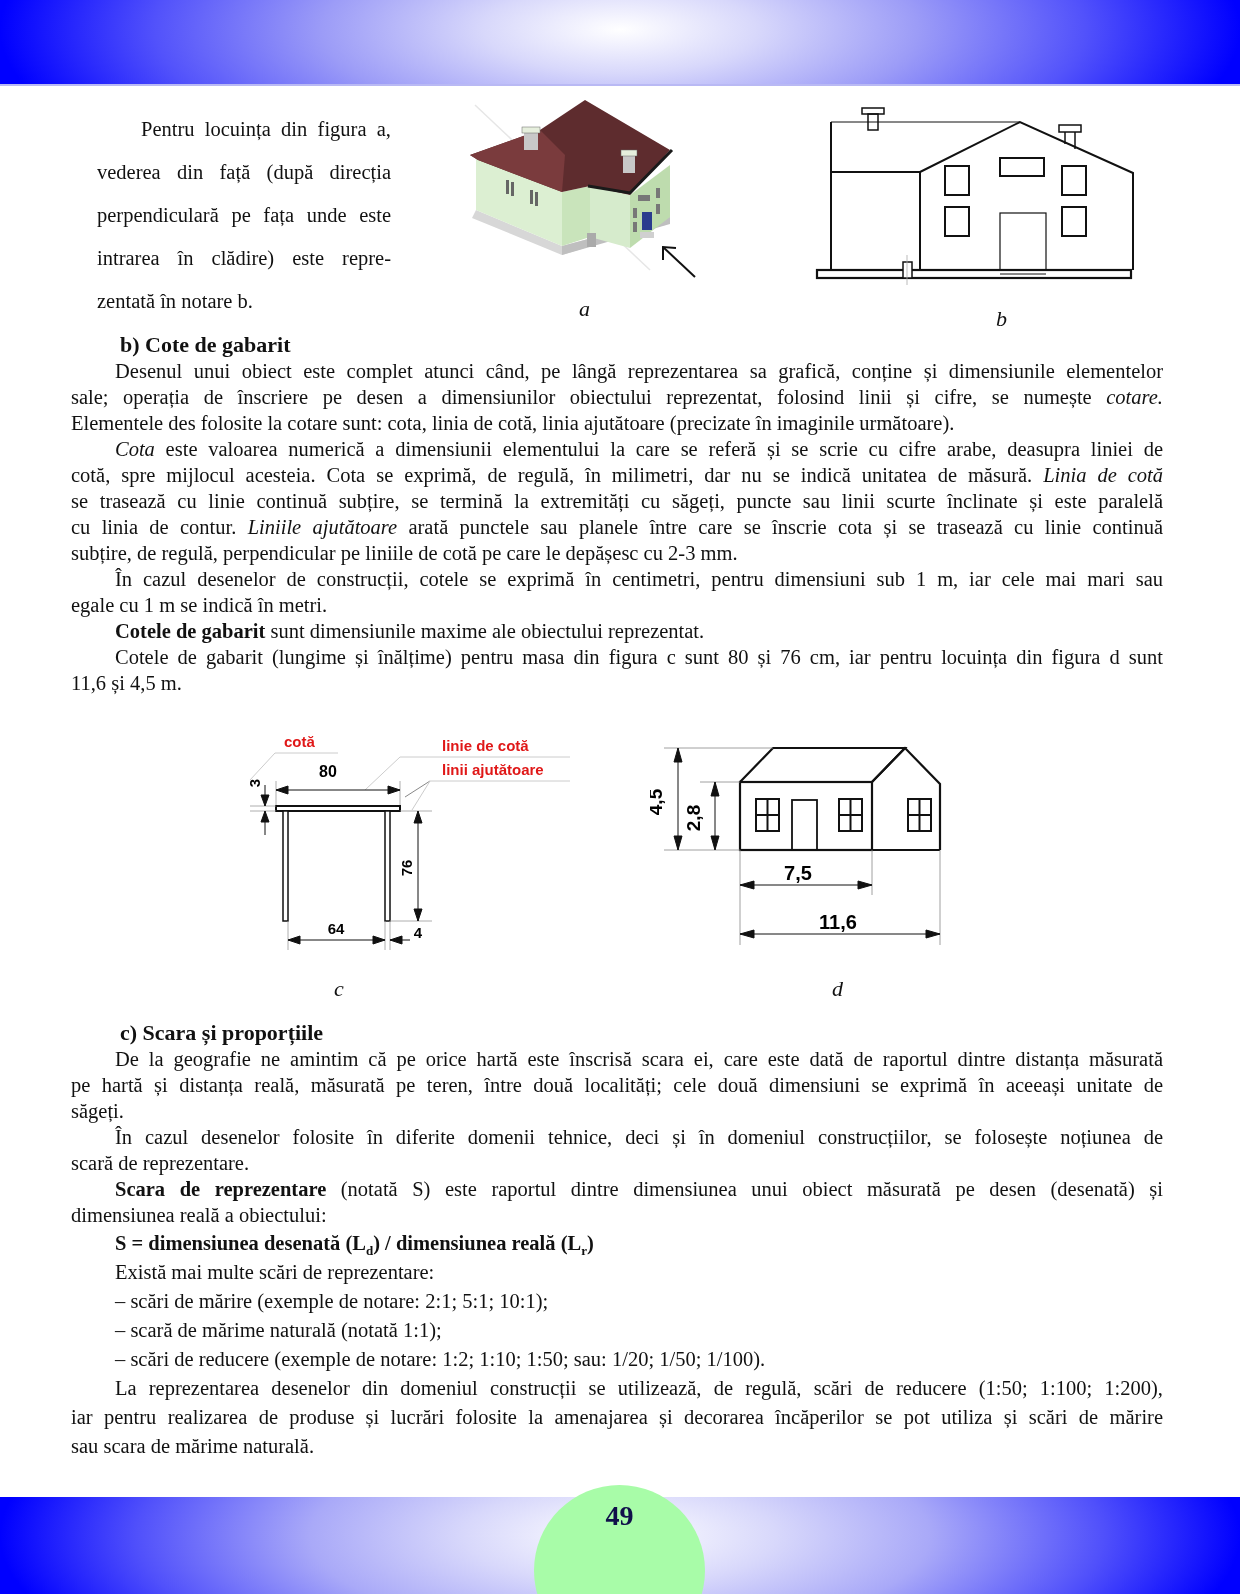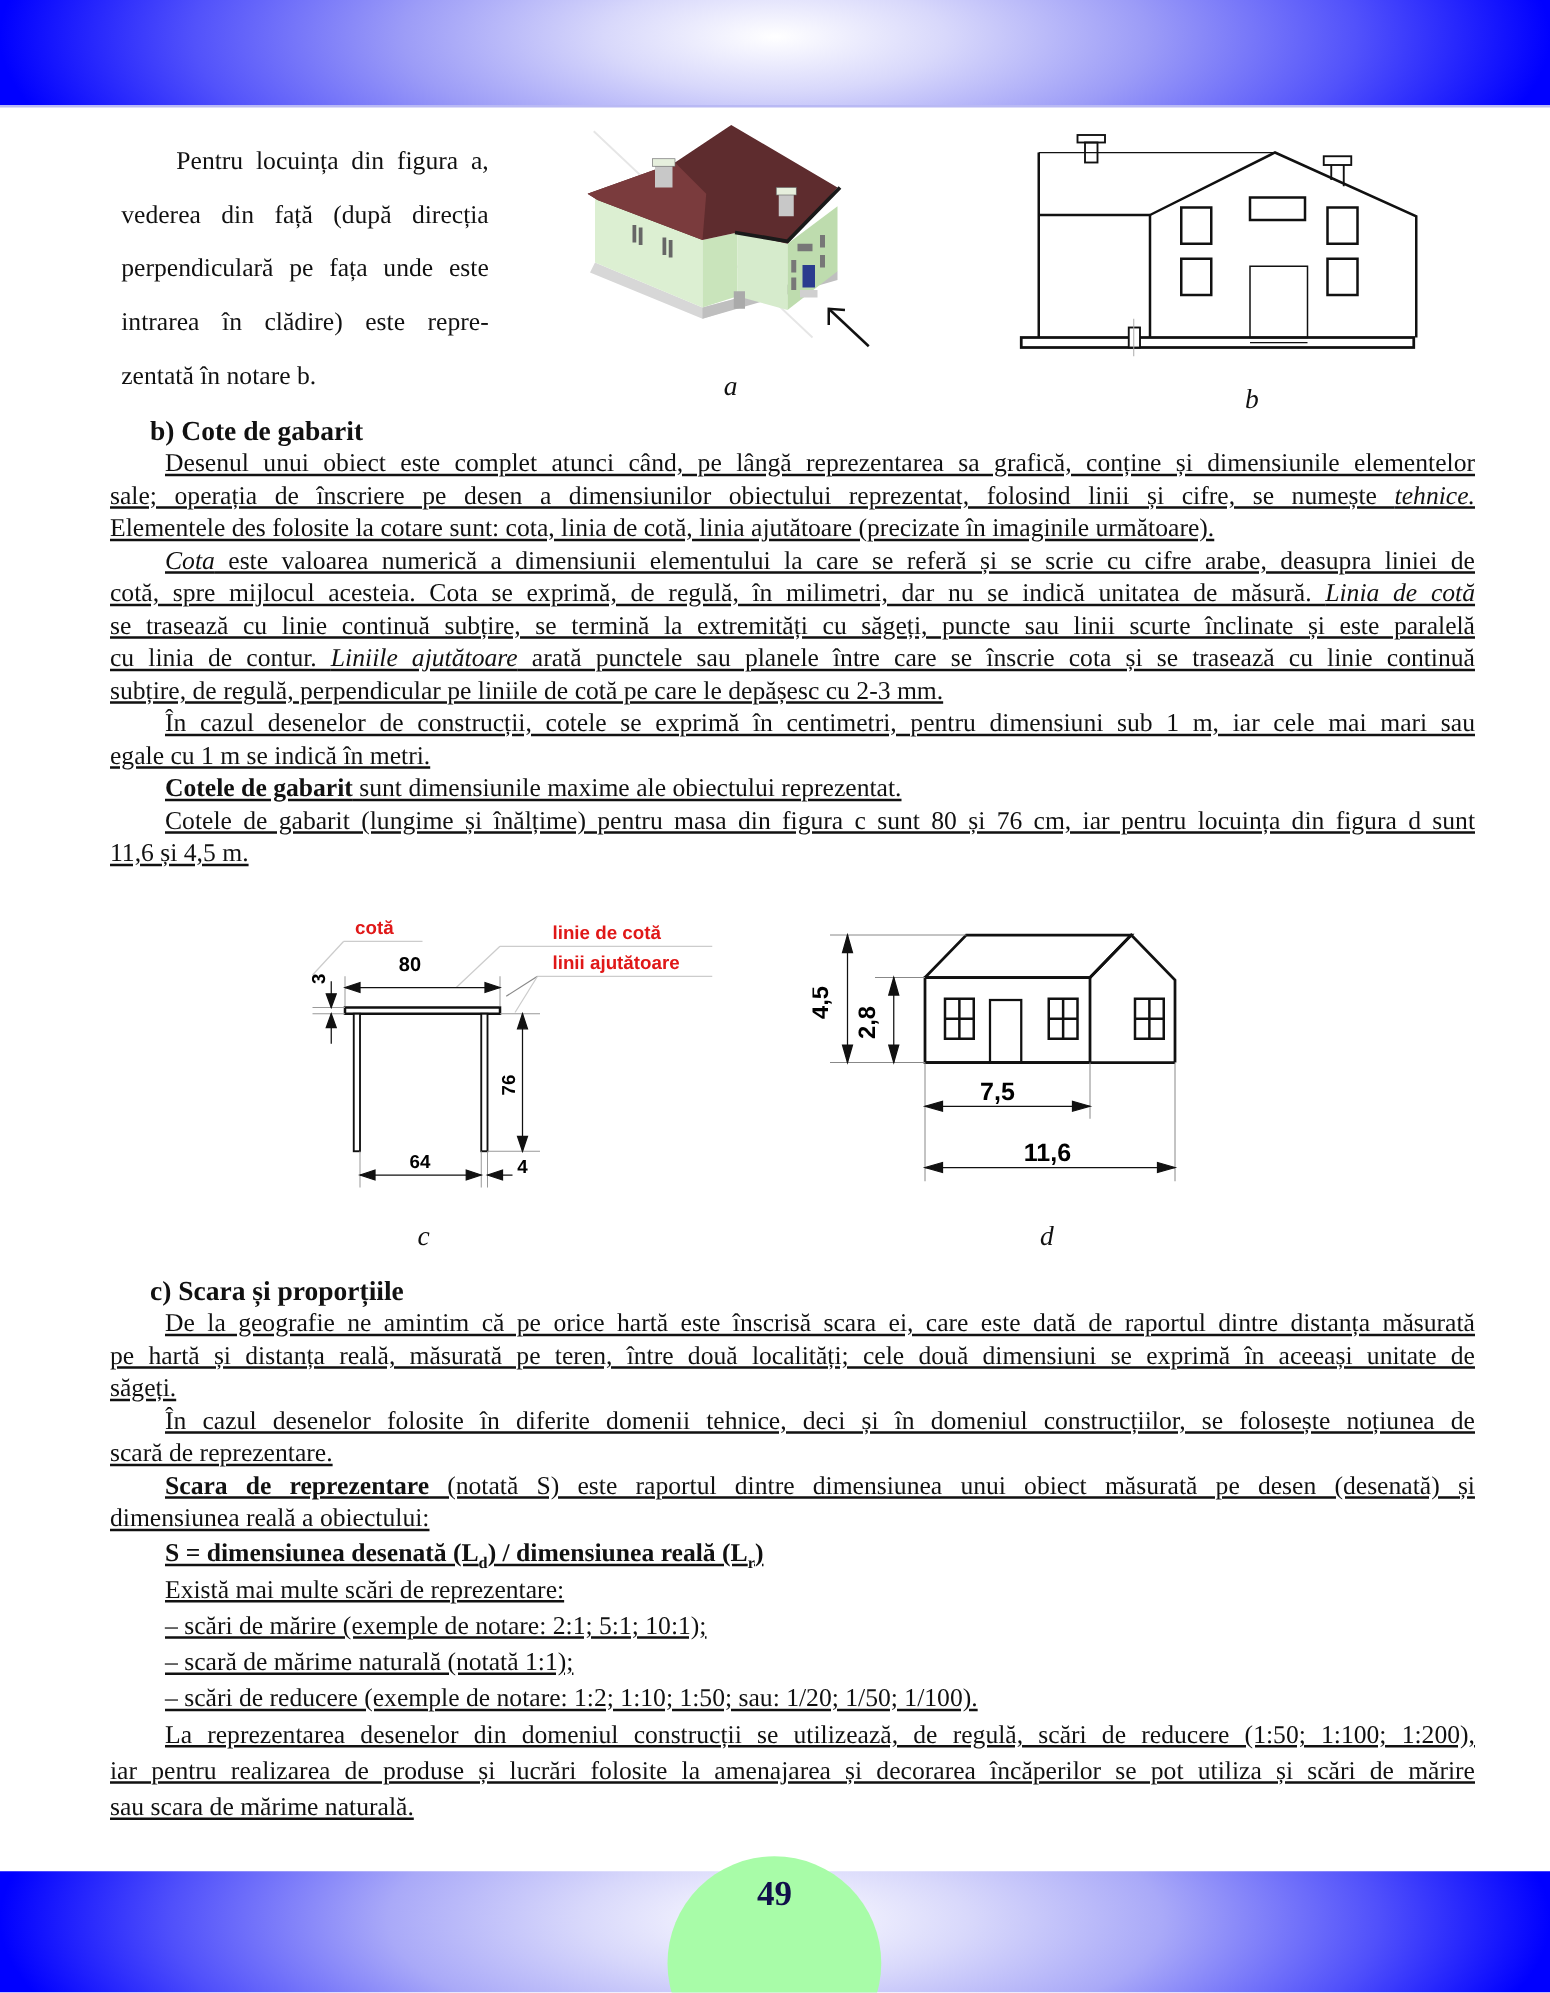--- a/index.html
+++ b/index.html
@@ -24,21 +24,21 @@
   }
   .page-number {
     position: absolute; left: 534px; top: 1500px; width: 171px; text-align: center;
     font-weight: bold; font-size: 28px; color: #10104a;
   }
   .txt { position: absolute; font-size: 20.5px; line-height: 26px; }
   .just { text-align: justify; text-align-last: justify; }
   .intro p { margin: 12px; }
   .heading { position: absolute; font-weight: bold; font-size: 22px; }
   .caption { position: absolute; font-style: italic; font-size: 22px; }
-  .para { position: absolute; left: 88px; width: 1092px; font-size: 20.5px; line-height: 26px; text-decoration: underline; }
+  .para { position: absolute; left: 71px; width: 1092px; font-size: 20.5px; line-height: 26px; }
   .para .line { display: block; height: 26px; white-space: nowrap; text-align: justify; text-align-last: justify; }
   .para .line.last { text-align-last: left; }
   .ind { padding-left: 44px; }
   b { font-weight: bold; }
   i { font-style: italic; }
   svg text { font-family: "Liberation Sans", "DejaVu Sans", sans-serif; }
 </style>
 </head>
 <body>
 
@@ -114,21 +114,21 @@
     <rect x="91" y="162" width="9" height="16" stroke-width="1.5" fill="#fff"></rect>
     <line x1="95" y1="155" x2="95" y2="185" stroke="#aaa" stroke-width="0.8"></line>
   </g>
 </svg>
 <div class="caption" style="left:996px; top:306px;">b</div>
 
 <div class="heading" style="left:120px; top:332px;">b) Cote de gabarit</div>
 
 <div class="para" style="top:358px;">
   <span class="line ind"><span>Desenul unui obiect este complet atunci când, pe lângă reprezentarea sa grafică, conține și dimensiunile elementelor</span></span>
-  <span class="line"><span>sale; operația de înscriere pe desen a dimensiunilor obiectului reprezentat, folosind linii și cifre, se numește </span><i>tehnice.</i></span>
+  <span class="line"><span>sale; operația de înscriere pe desen a dimensiunilor obiectului reprezentat, folosind linii și cifre, se numește </span><i>cotare.</i></span>
   <span class="line last"><span>Elementele des folosite la cotare sunt: cota, linia de cotă, linia ajutătoare (precizate în imaginile următoare).</span></span>
 
   <span class="line ind"><i>Cota</i><span> este valoarea numerică a dimensiunii elementului la care se referă și se scrie cu cifre arabe, deasupra liniei de</span></span>
   <span class="line"><span>cotă, spre mijlocul acesteia. Cota se exprimă, de regulă, în milimetri, dar nu se indică unitatea de măsură. </span><i>Linia de cotă</i></span>
   <span class="line"><span>se trasează cu linie continuă subțire, se termină la extremități cu săgeți, puncte sau linii scurte înclinate și este paralelă</span></span>
   <span class="line"><span>cu linia de contur. </span><i>Liniile ajutătoare</i><span> arată punctele sau planele între care se înscrie cota și se trasează cu linie continuă</span></span>
   <span class="line last"><span>subțire, de regulă, perpendicular pe liniile de cotă pe care le depășesc cu 2-3 mm.</span></span>
 
   <span class="line ind"><span>În cazul desenelor de construcții, cotele se exprimă în centimetri, pentru dimensiuni sub 1 m, iar cele mai mari sau</span></span>
   <span class="line last"><span>egale cu 1 m se indică în metri.</span></span>

